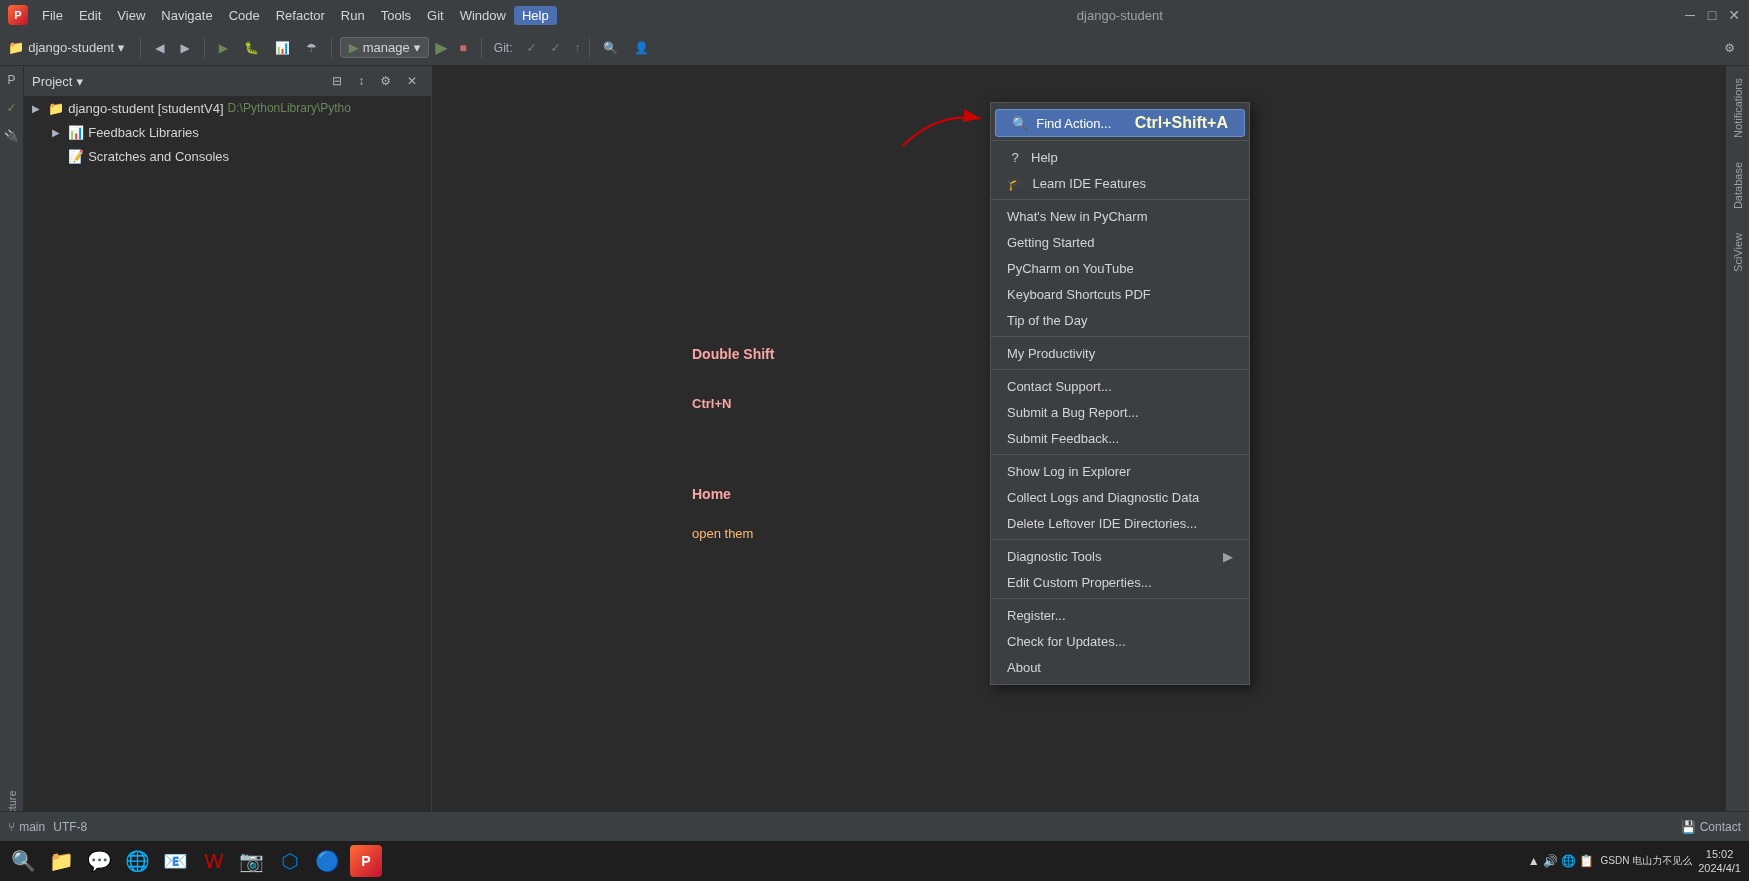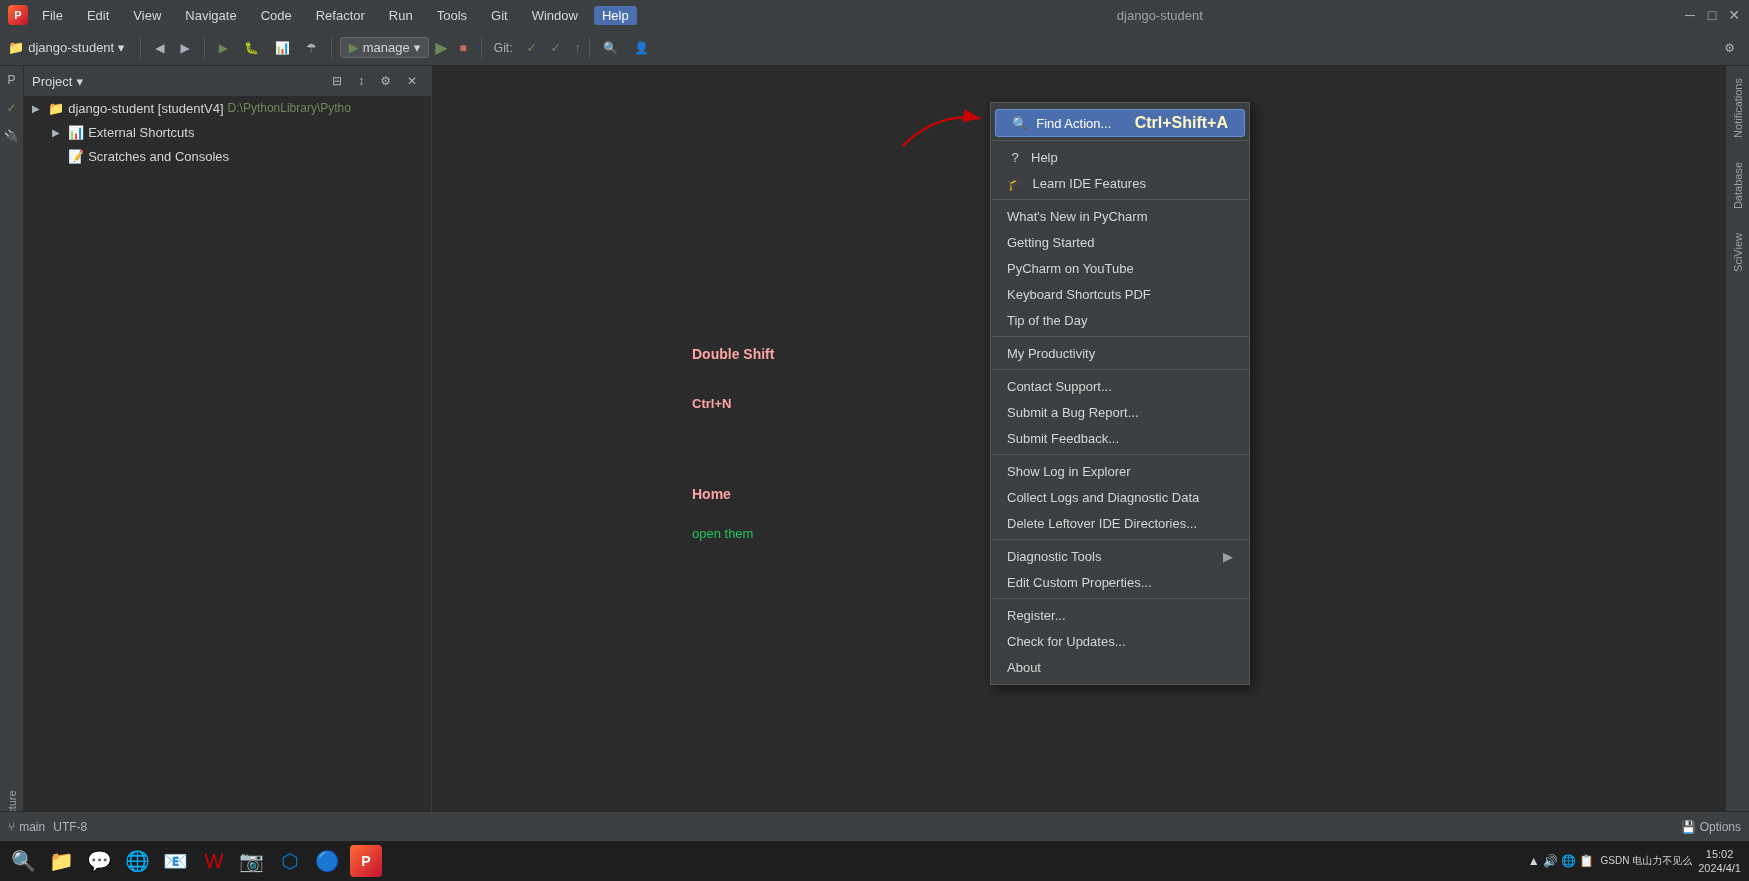--- a/index.html
+++ b/index.html
@@ -19,21 +19,21 @@
       display: flex;
       align-items: center;
       height: 30px;
       background: #3c3f41;
       padding: 0 8px;
       gap: 6px;
     }
     .menu-bar {
       display: flex;
       align-items: center;
-      gap: 8px;
+      gap: 0;
     }
     .menu-item {
       padding: 2px 8px;
       cursor: pointer;
       border-radius: 3px;
       font-size: 13px;
       color: #d4d4d4;
     }
     .menu-item:hover, .menu-item.active {
       background: #4b6eaf;
@@ -455,42 +455,42 @@
 
     <div class="tree-item" style="padding-left:8px;">
       <span class="arrow">▶</span>
       <span style="color:#dcb67a;">📁</span>
       <span class="tree-item-label">django-student [studentV4]</span>
       <span class="tree-item-path">D:\PythonLibrary\Pytho</span>
     </div>
     <div class="tree-item indent1">
       <span class="arrow">▶</span>
       <span>📊</span>
-      <span class="tree-item-label">External Shortcuts</span>
+      <span class="tree-item-label">Feedback Libraries</span>
     </div>
     <div class="tree-item indent1">
       <span class="arrow" style="opacity:0">▶</span>
       <span style="color:#4b8eda;">📝</span>
       <span class="tree-item-label">Scratches and Consoles</span>
     </div>
   </div>
 
   <div class="main-content">
 
     <div style="position:absolute;top:280px;left:260px;">
       <span class="content-shortcut">Double Shift</span>
     </div>
     <div style="position:absolute;top:330px;left:260px;">
       <span class="content-shortcut" style="font-size:13px;">Ctrl+N</span>
     </div>
     <div style="position:absolute;top:420px;left:260px;">
       <span class="content-shortcut">Home</span>
     </div>
     <div style="position:absolute;top:460px;left:260px;">
-      <span style="color:#22c55e;">open them</span>
+      <span style="color:#fdba74;">open them</span>
     </div>
 
     <div class="dropdown-menu">
 
       <div class="dropdown-item find-action">
         <span>🔍</span>
         <span>Find Action...</span>
         <span class="shortcut">Ctrl+Shift+A</span>
       </div>
 
@@ -597,21 +597,21 @@
 
 <div class="bottom-bar" style="bottom:40px;">
   <div class="bottom-item">
     <span>⑂</span>
     <span>main</span>
   </div>
   <div class="bottom-item">
     <span>UTF-8</span>
   </div>
   <div style="margin-left:auto;">
-    <span class="bottom-item">💾 Options</span>
+    <span class="bottom-item">💾 Contact</span>
   </div>
 </div>
 
 <div class="taskbar">
   <div class="taskbar-icon">🔍</div>
   <div class="taskbar-icon">📁</div>
   <div class="taskbar-icon" style="color:#07c160;">💬</div>
   <div class="taskbar-icon">🌐</div>
   <div class="taskbar-icon">📧</div>
   <div class="taskbar-icon" style="color:#cc0000;">W</div>

